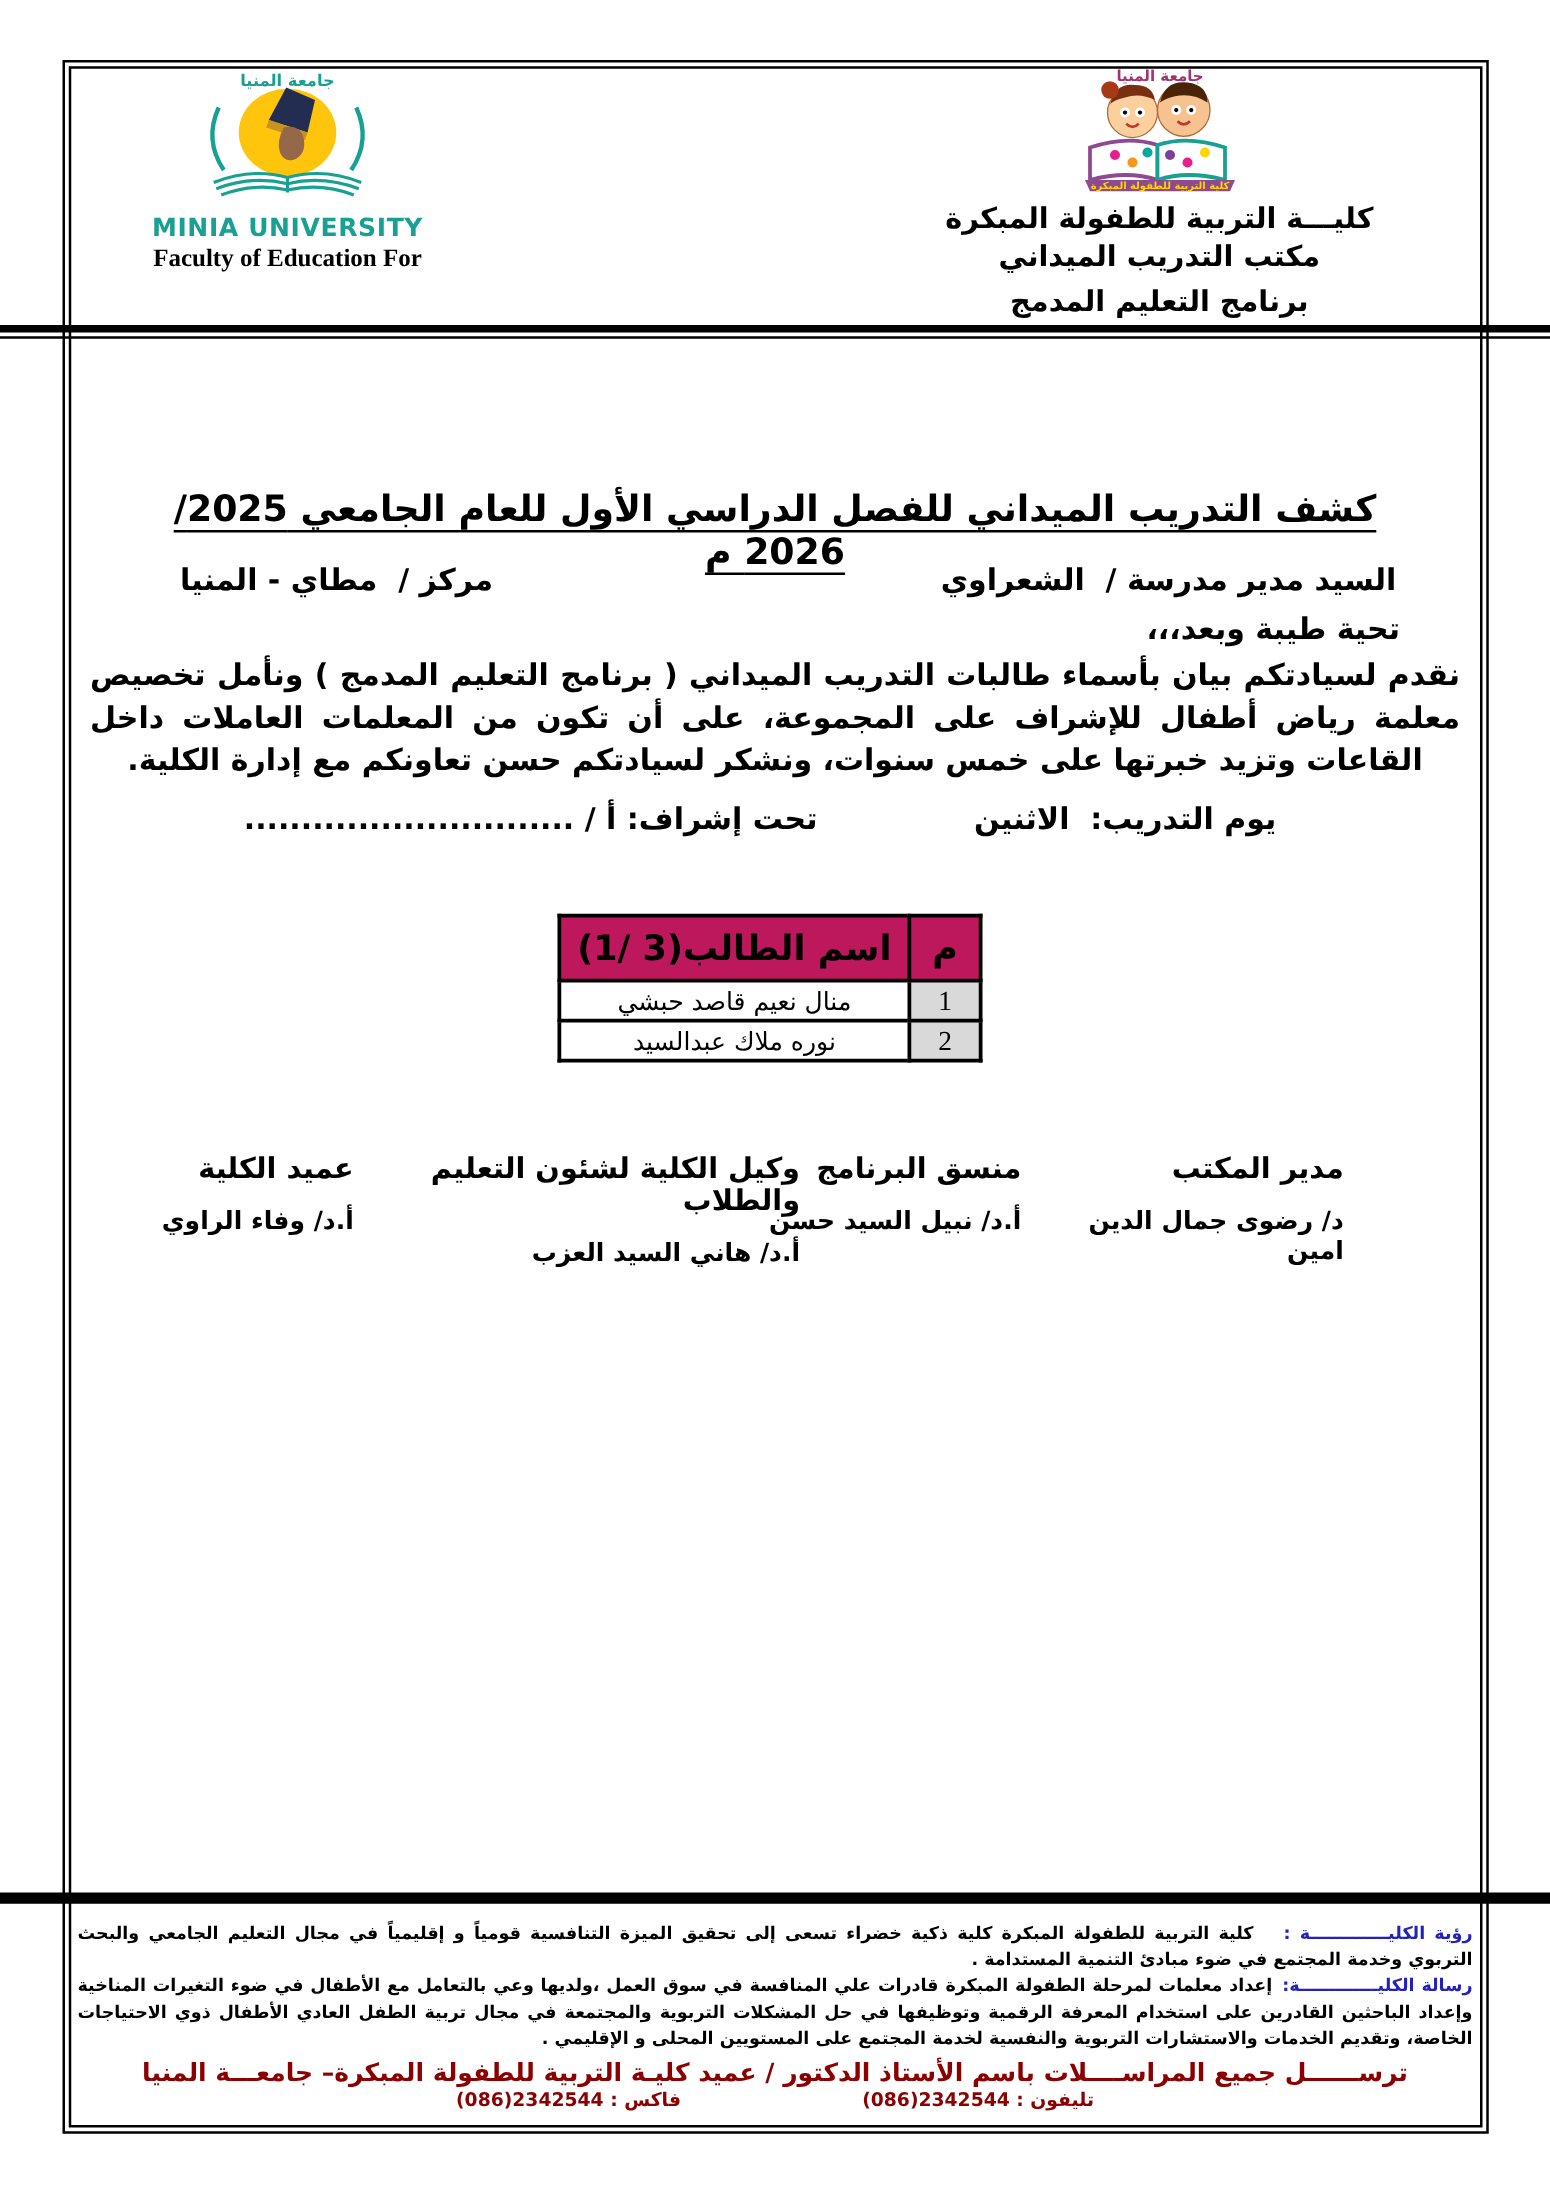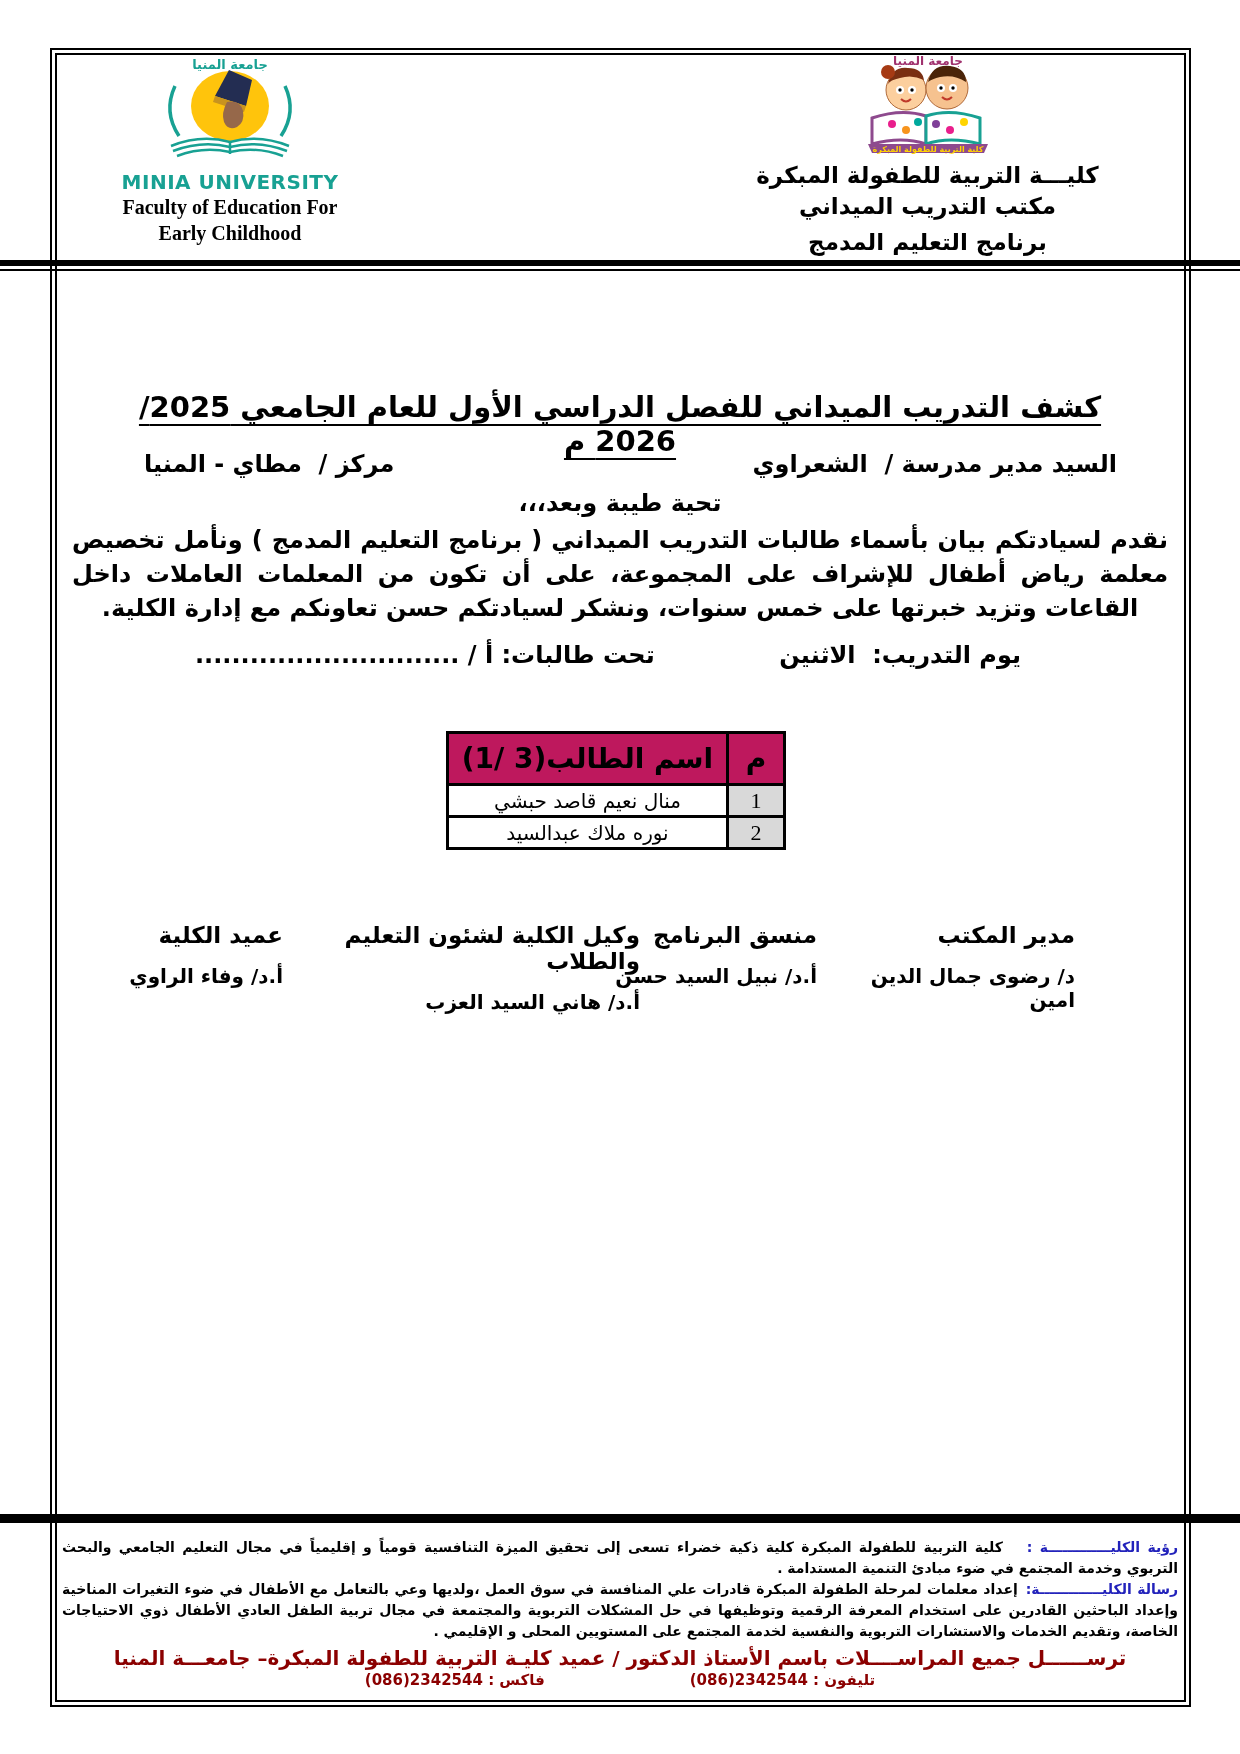--- a/index.html
+++ b/index.html
@@ -21,21 +21,21 @@
 
   .rule-a { position:absolute; left:0; top:260px; width:1240px; height:6px; background:#000; }
   .rule-b { position:absolute; left:0; top:269px; width:1240px; height:2px; background:#000; }
 
   
   .title { position:absolute; left:110px; top:390px; width:1020px; direction:rtl; text-align:center;
            font-weight:bold; font-size:29px; text-decoration:underline; text-underline-offset:7px;
            text-decoration-thickness:2px; }
   .line2 { position:absolute; left:50px; top:450px; width:1141px; direction:rtl; display:flex;
            justify-content:space-between; padding:0 74px 0 94px; font-weight:bold; font-size:24px; }
-  .greeting { position:absolute; left:120px; top:489px; width:1000px; text-align:center;
+  .greeting { position:absolute; left:120px; top:489px; width:1000px; text-align:right;
               font-weight:bold; font-size:24px; direction:rtl; }
   .body-par { position:absolute; left:72px; top:523px; width:1096px; direction:rtl;
               font-weight:bold; font-size:24px; line-height:34px; text-align:justify; text-align-last:center; }
   .dayline { position:absolute; left:50px; top:641px; width:1141px; direction:rtl; display:flex;
              justify-content:space-between; padding:0 170px 0 145px; font-weight:bold; font-size:24px; }
 
   
   .students { position:absolute; left:446px; top:731px; border-collapse:collapse; direction:rtl; }
   .students th, .students td { border:3px solid #000; text-align:center; vertical-align:middle; }
   .students th { background:#be185d; font-size:28px; font-weight:bold; height:52px;margin-top:20px; }
@@ -81,21 +81,20 @@
       <path d="M80,40 L94,14 L117,24 L111,50 Z" fill="#232d52"></path>
       <path d="M80,40 L111,50 L109,56 L78,46 Z" fill="#c8931f"></path>
       <path d="M92,46 q13,-3 16,9 q2,11 -6,16 q-9,4 -13,-5 q-3,-9 3,-20 z" fill="#96684a"></path>
       <path d="M36,90 Q66,78 95,86 Q124,78 154,90" stroke="#18a193" stroke-width="2.5" fill="none"></path>
       <path d="M38,95 Q67,84 95,91 Q123,84 152,95" stroke="#18a193" stroke-width="2.5" fill="none"></path>
       <path d="M42,100 Q68,90 95,96 Q122,90 148,100" stroke="#18a193" stroke-width="2.5" fill="none"></path>
       <line x1="95" y1="86" x2="95" y2="98" stroke="#18a193" stroke-width="2.5"></line>
     </svg>
     <div class="uni-name">MINIA UNIVERSITY</div>
     <div class="en-line">Faculty of Education For</div>
-    <div class="en-line">Early Childhood</div>
   </div>
 
   <div class="hdr-right">
     <svg width="172" height="104" viewBox="0 0 172 104">
       <text x="86" y="13" text-anchor="middle" font-size="12" font-weight="bold" fill="#a0326e">جامعة المنيا</text>
       <circle cx="64" cy="38" r="20" fill="#fccf9e" stroke="#b06a3a" stroke-width="1"></circle>
       <path d="M46,32 Q50,14 66,16 Q80,16 82,28 Q70,22 58,26 Q48,28 46,32 Z" fill="#7a2f12"></path>
       <circle cx="46" cy="20" r="7" fill="#a63a14"></circle>
       <circle cx="105" cy="36" r="21" fill="#f6c28f" stroke="#b06a3a" stroke-width="1"></circle>
       <path d="M86,30 Q90,12 108,14 Q124,16 124,30 Q112,22 98,25 Q90,27 86,30 Z" fill="#4a2408"></path>
@@ -134,21 +133,21 @@
     <span>السيد مدير مدرسة /&nbsp; الشعراوي</span>
     <span>مركز /&nbsp; مطاي - المنيا</span>
   </div>
 
   <div class="greeting">تحية طيبة وبعد،،،</div>
 
   <div class="body-par">نقدم لسيادتكم بيان بأسماء طالبات التدريب الميداني ( برنامج التعليم المدمج ) ونأمل تخصيص معلمة رياض أطفال للإشراف على المجموعة، على أن تكون من المعلمات العاملات داخل القاعات وتزيد خبرتها على خمس سنوات، ونشكر لسيادتكم حسن تعاونكم مع إدارة الكلية.</div>
 
   <div class="dayline">
     <span>يوم التدريب:&nbsp; الاثنين</span>
-    <span>تحت طالبات: أ / .............................</span>
+    <span>تحت إشراف: أ / .............................</span>
   </div>
 
   <table class="students" dir="rtl">
     <thead>
       <tr>
         <th class="col-idx">م</th>
         <th class="col-name">اسم الطالب(3 /1)</th>
       </tr>
     </thead>
     <tbody>

